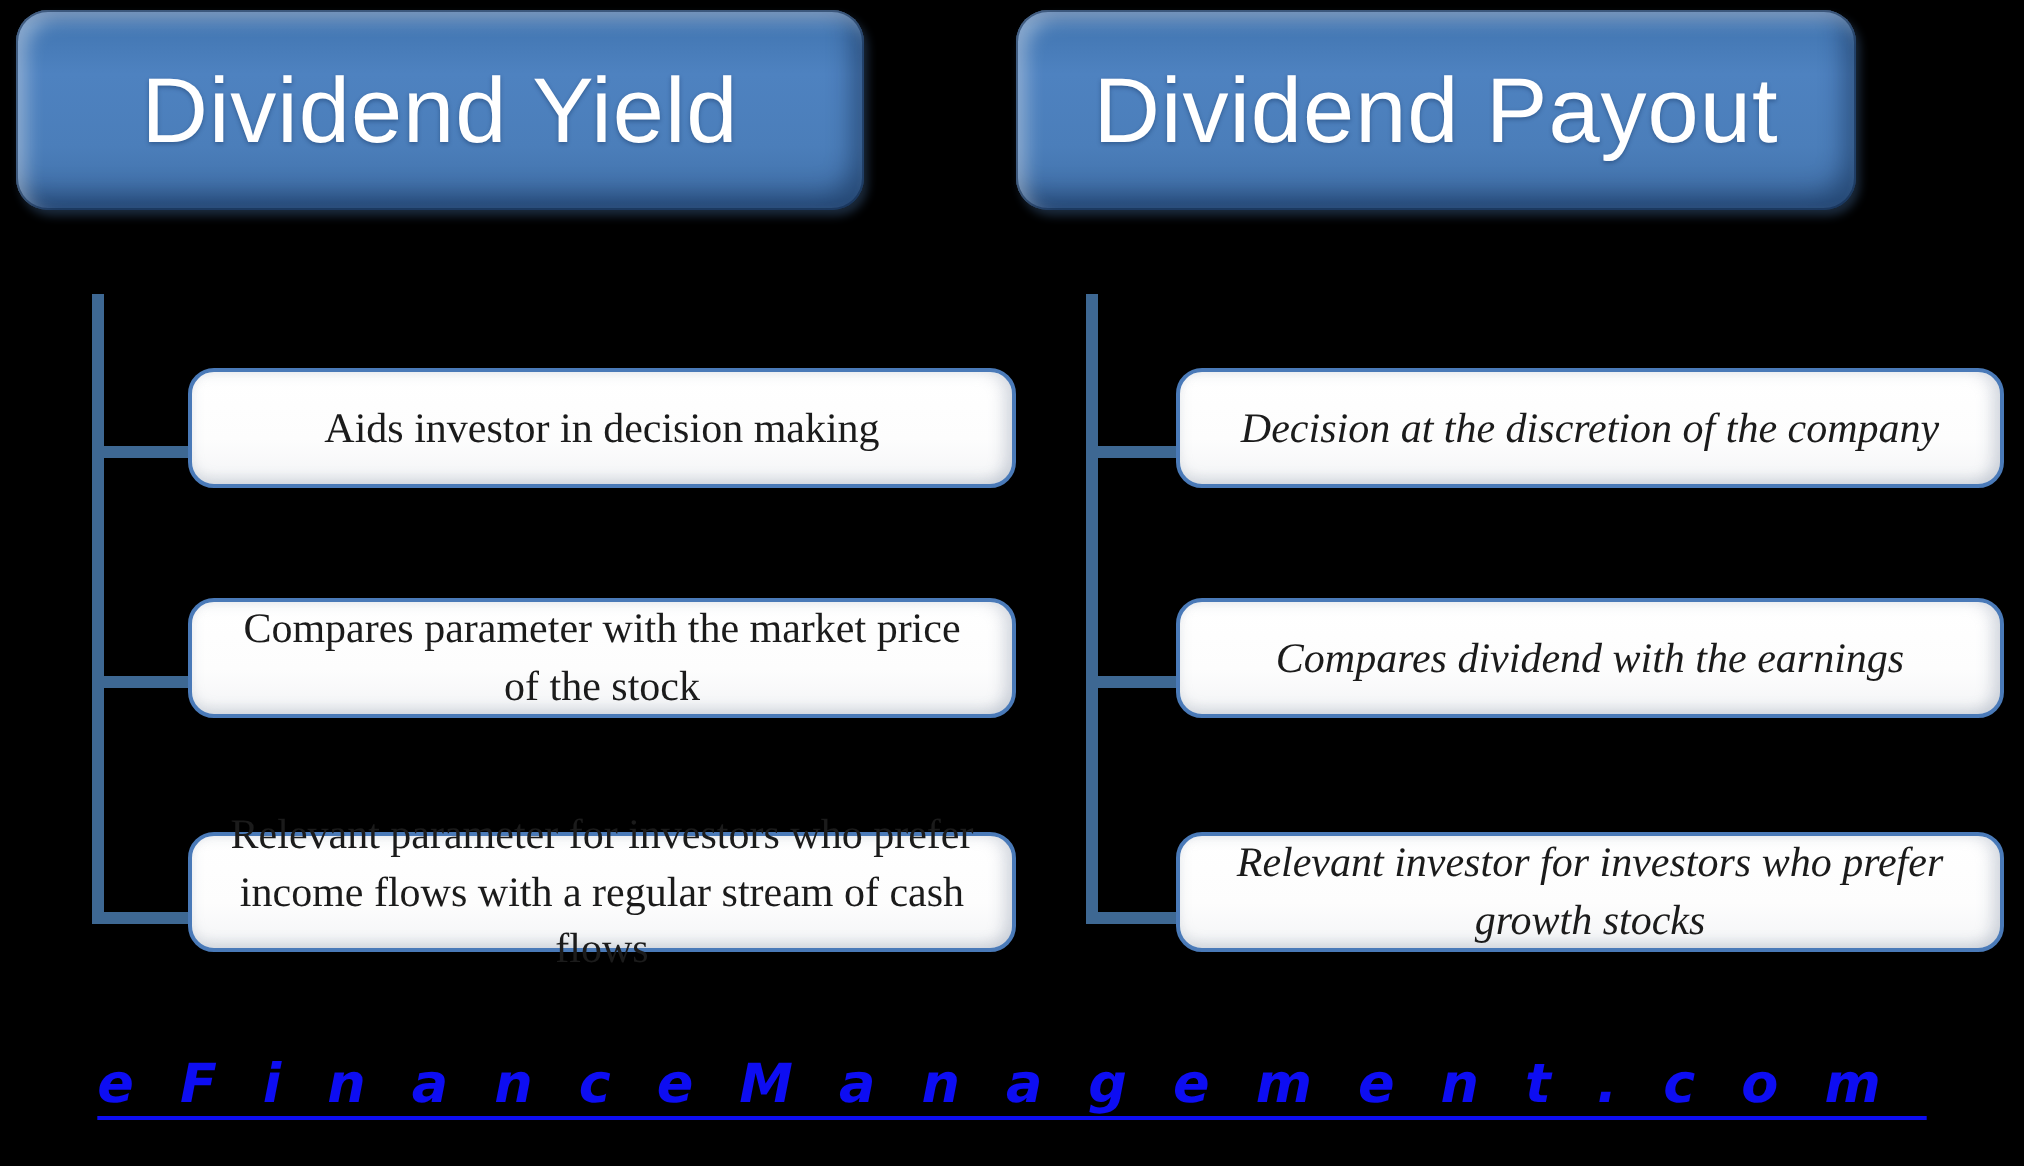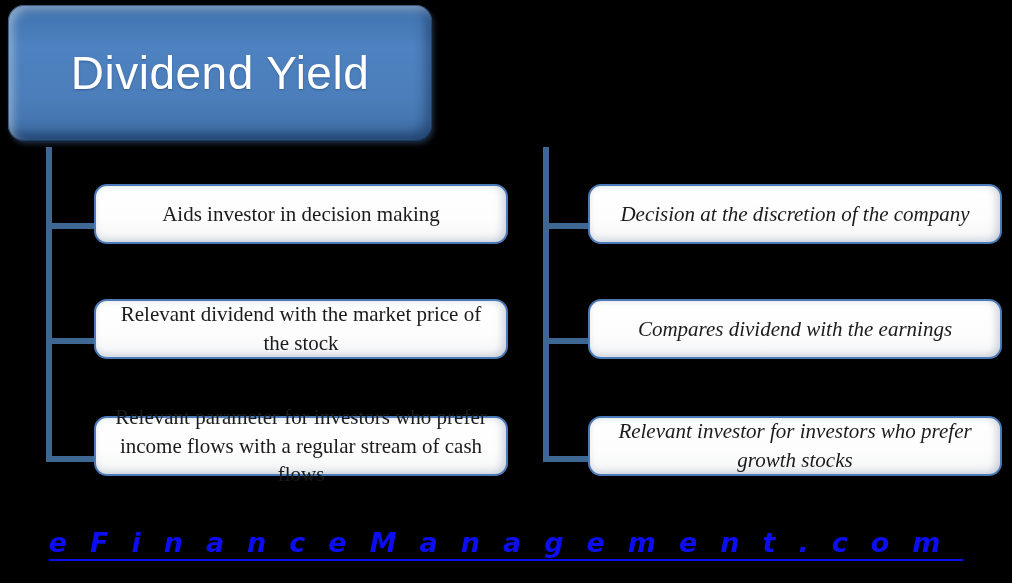--- a/index.html
+++ b/index.html
@@ -6,21 +6,21 @@
   .canvas{
     position:relative;
     width:1012px;height:583px;
     background:#000;
     overflow:hidden;
     font-family:"Liberation Sans",sans-serif;
   }
   
   .hdr{
     position:absolute;
-    top:5px;height:136px;
+    top:5px;height:100px;
     border-radius:16px;
     background:linear-gradient(180deg,#35639d 0%,#4377b3 9%,#4e82c0 32%,#4b7eba 68%,#4272ab 92%,#3a67a0 100%);
     box-shadow:
       inset 0 0 0 1px rgba(15,40,75,.55),
       inset 5px 5px 9px rgba(255,255,255,.38),
       inset -6px -8px 12px rgba(0,18,48,.42),
       2px 3px 5px rgba(90,140,200,.30);
     display:flex;align-items:center;justify-content:center;
     color:#fff;
     font-size:46px;
@@ -80,34 +80,35 @@
     text-underline-offset:7px;
     white-space:nowrap;
   }
 </style>
 </head>
 <body>
 
 <div class="canvas">
 
   <div class="hdr hdr-left">Dividend Yield</div>
+  <div class="hdr hdr-right">Dividend Payout</div>
 
   <div class="line" style="left:46px;top:147px;width:6px;height:315px;"></div>
   <div class="line" style="left:46px;top:223px;width:48px;height:6px;"></div>
   <div class="line" style="left:46px;top:338px;width:48px;height:6px;"></div>
   <div class="line" style="left:46px;top:456px;width:48px;height:6px;"></div>
 
   <div class="line" style="left:543px;top:147px;width:6px;height:315px;"></div>
   <div class="line" style="left:543px;top:223px;width:45px;height:6px;"></div>
   <div class="line" style="left:543px;top:338px;width:45px;height:6px;"></div>
   <div class="line" style="left:543px;top:456px;width:45px;height:6px;"></div>
 
   <div class="col-left">
     <div class="item row1">Aids investor in decision making</div>
-    <div class="item row2">Relevant dividend with the market price of the stock</div>
+    <div class="item row2">Compares parameter with the market price of the stock</div>
     <div class="item row3">Relevant parameter for investors who prefer income flows with a regular stream of cash flows</div>
   </div>
 
   <div class="col-right">
     <div class="item row1">Decision at the discretion of the company</div>
     <div class="item row2">Compares dividend with the earnings</div>
     <div class="item row3">Relevant investor for investors who prefer growth stocks</div>
   </div>
 
   <div class="footer">

